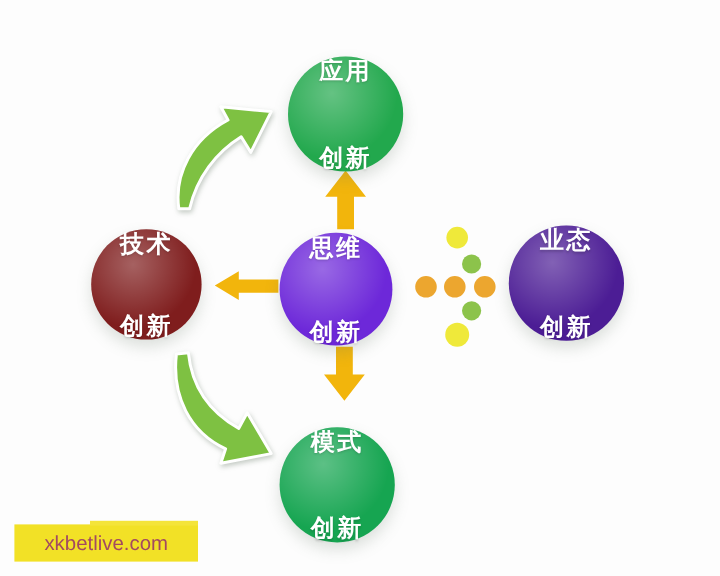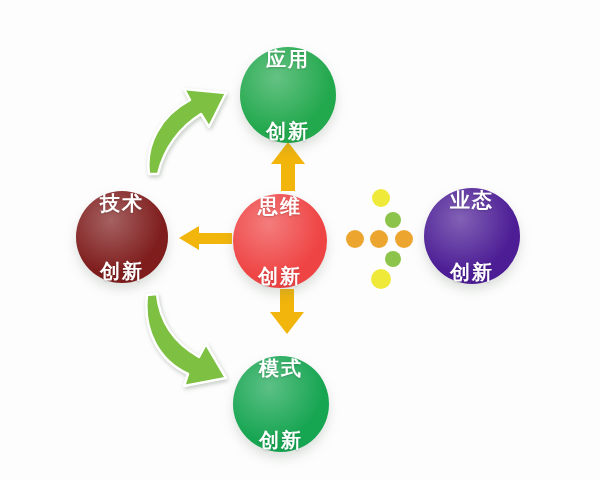--- a/index.html
+++ b/index.html
@@ -104,29 +104,32 @@
   <div class="node node-top" style="background-color: rgb(34, 168, 77);">
     <span class="node-line">应用</span>
     <span class="node-line">创新</span>
   </div>
 
   <div class="node node-left" style="background-color: #7f1d1d;">
     <span class="node-line">技术</span>
     <span class="node-line">创新</span>
   </div>
 
-  <div class="node node-center" style="background-color: #ef4444; gap: 44px;">
+  <div class="node node-center" style="background-color: #6d28d9; gap: 44px;">
     <span class="node-line">思维</span>
     <span class="node-line">创新</span>
   </div>
 
   <div class="node node-right" style="background-color: #4c1d95;">
     <span class="node-line">业态</span>
     <span class="node-line">创新</span>
   </div>
 
   <div class="node node-bottom" style="background-color: rgb(22, 165, 81);">
     <span class="node-line">模式</span>
     <span class="node-line">创新</span>
   </div>
 
+  <div class="watermark" style="background-color: rgb(242, 225, 38);">
+    <span class="watermark-text" style="color: rgb(163, 74, 96);">xkbetlive.com</span>
+  </div>
 
 </div>
 
 </body></html>

